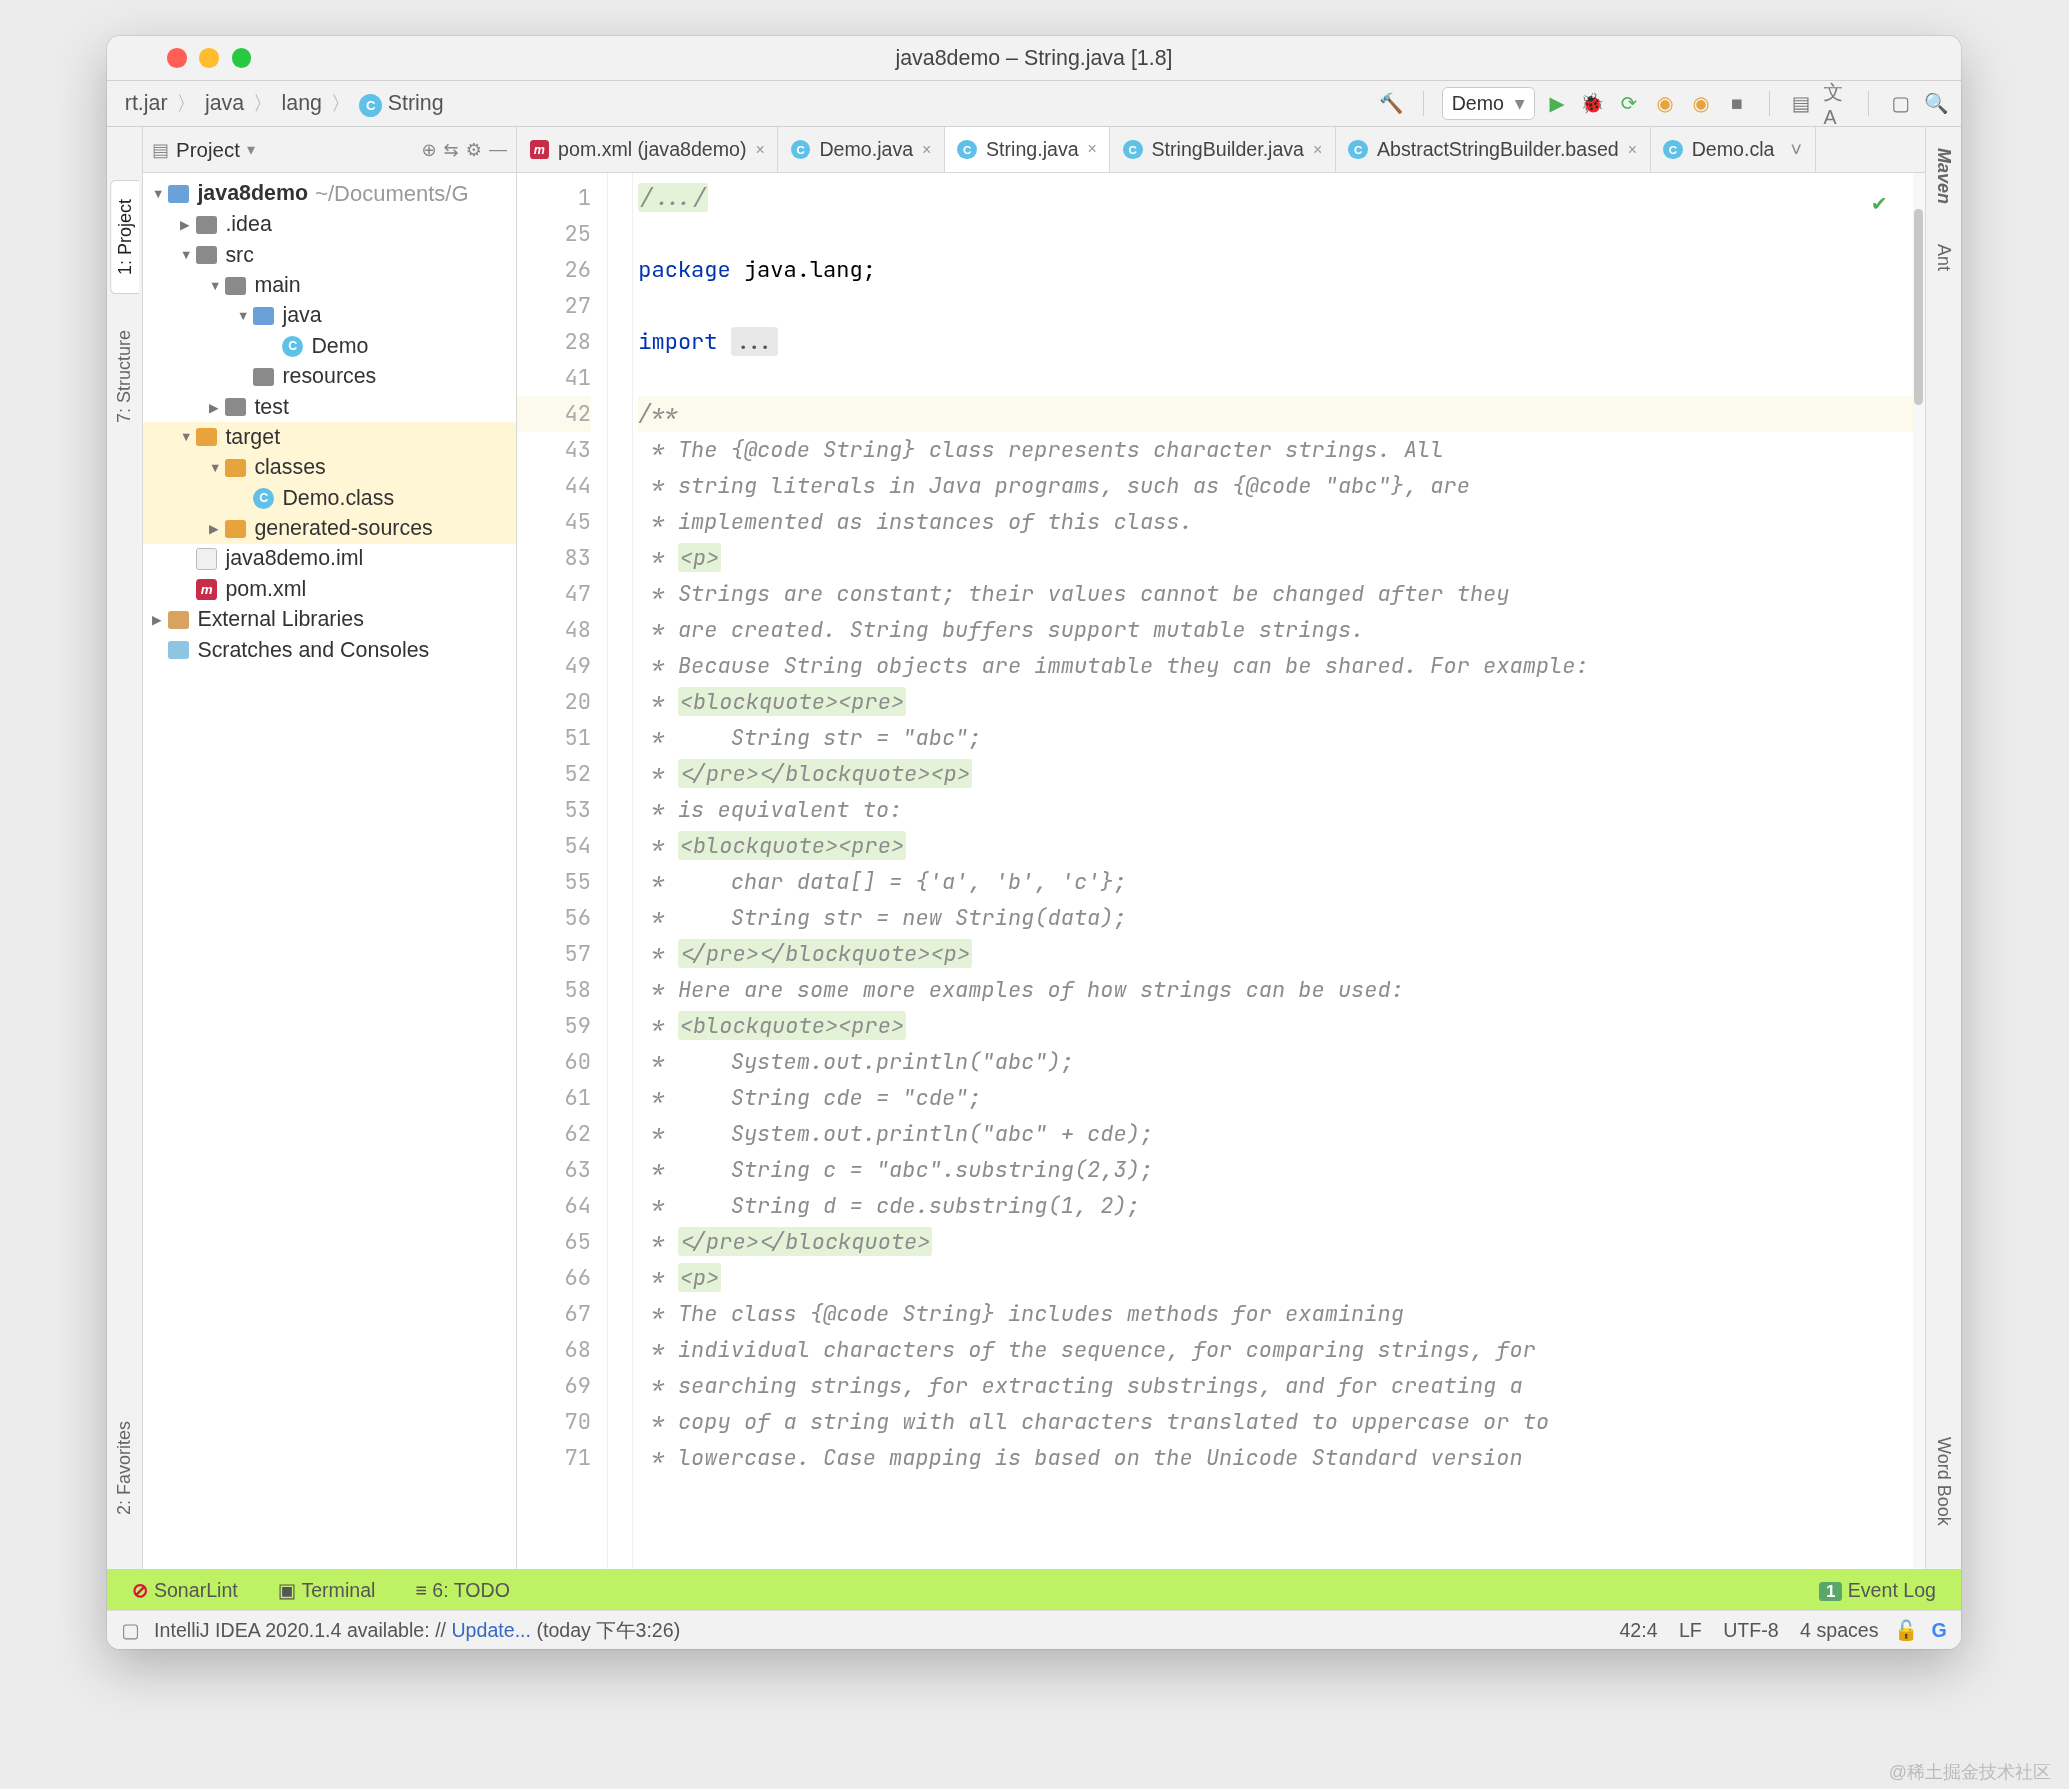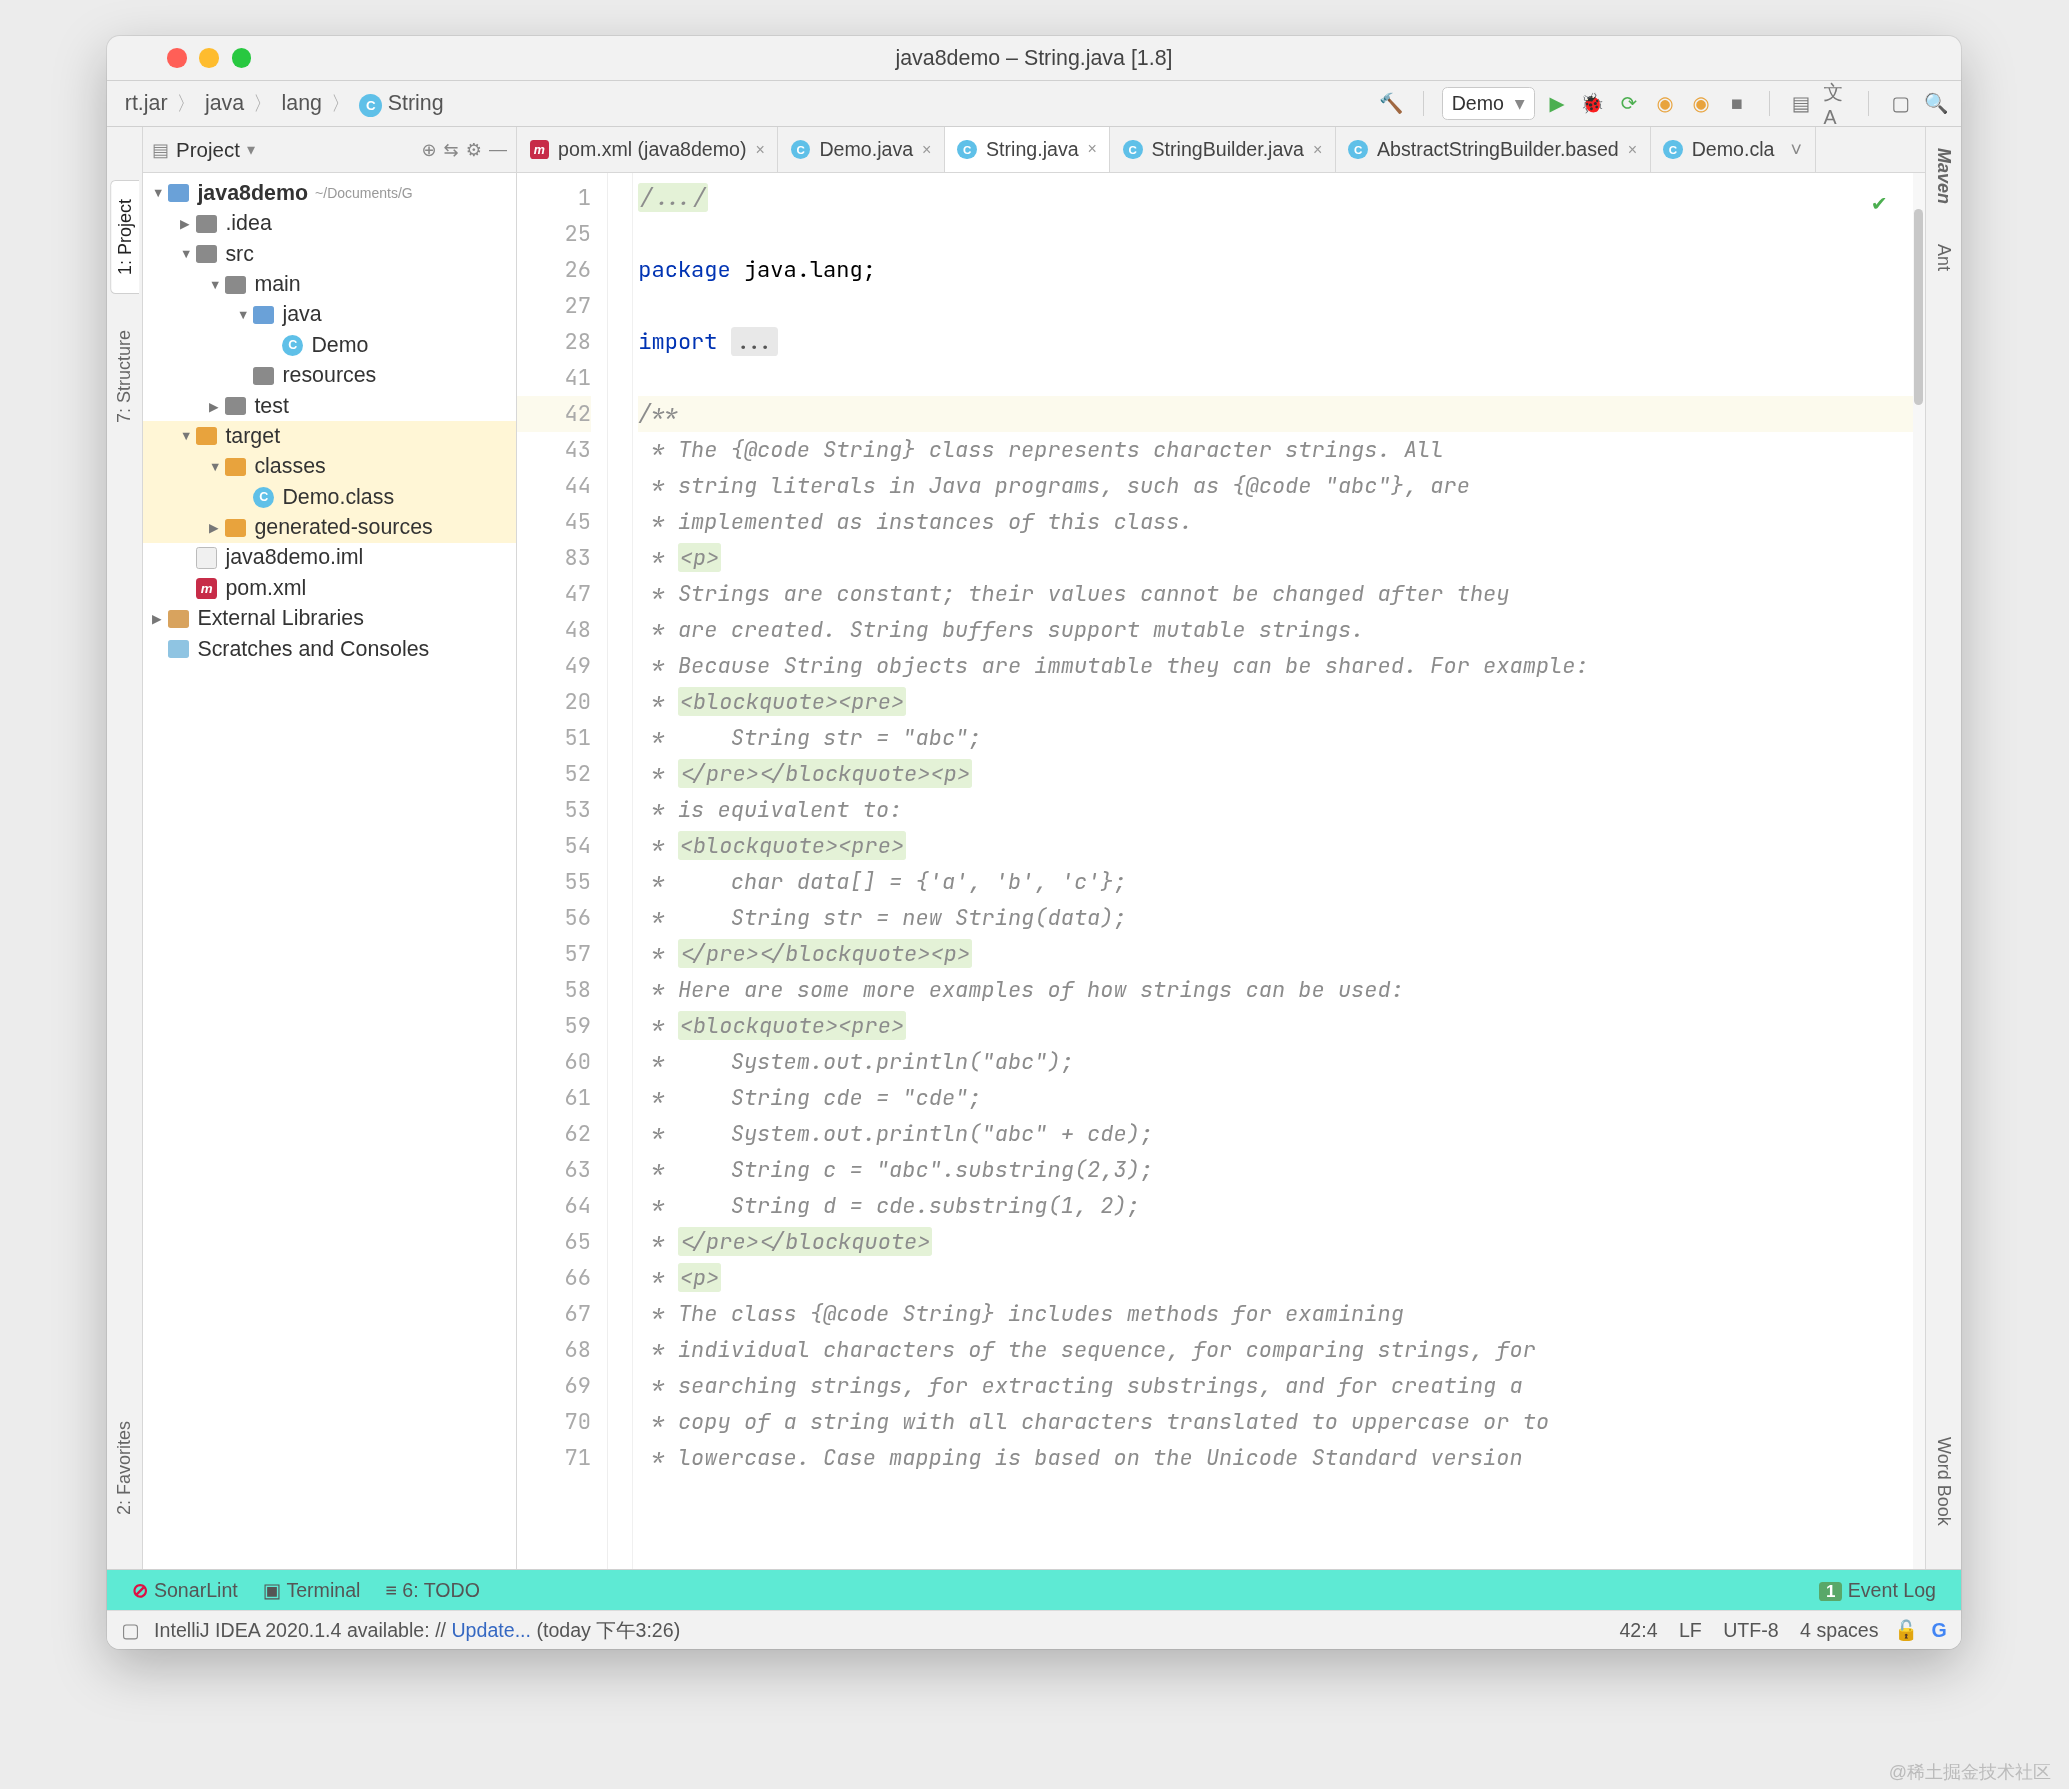--- a/index.html
+++ b/index.html
@@ -32,37 +32,37 @@
   .tree { flex:1; overflow:auto; padding:5.3px 0; font-size:21.4px; color:#333; }
   .node { display:flex;align-items:center;padding:2.7px 0 2.7px 9px; white-space:nowrap; }
   .node .ar{width:16px;color:#777;font-size:12.5px;}
   .fld{width:21.4px;height:18px;background:#8a8a8a;border-radius:2.7px;margin-right:8px;}
   .fld.b{background:#6aa1d8;}
   .fld.o{background:#e8a33d;}
   .fic{width:21.4px;height:21.4px;border-radius:50%;background:#5fc0e8;display:flex;align-items:center;justify-content:center;color:#fff;font-size:12.5px;font-weight:700;margin-right:8px;}
   .mic{width:21.4px;height:21.4px;border-radius:3.6px;background:#c72c48;display:flex;align-items:center;justify-content:center;color:#fff;font-size:13.4px;font-style:italic;font-weight:700;margin-right:8px;}
   .iml{width:21.4px;height:21.4px;margin-right:8px;background:#f0f0f0;border:0.9px solid #bbb;border-radius:2.7px;}
   .hl1{background:#fff6d6;}
-  .tpath{color:#999;font-size:14px;margin-left:7.1px;}
+  .tpath{color:#999;font-size:22px;margin-left:7.1px;}
   .editor { flex:1; display:flex; flex-direction:column; background:#fff; position:relative; }
   .etabs { height:46px; border-bottom:0.9px solid #d7d7d7; display:flex; align-items:stretch; background:#f2f2f2; overflow:hidden; }
   .etab { display:flex;align-items:center;padding:0 12.5px;border-right:0.9px solid #d7d7d7;font-size:19.6px;color:#444;gap:9px;white-space:nowrap; }
   .etab.active { background:#fff; border-bottom:1.8px solid #fff; margin-bottom:-0.9px; }
   .etab .x{color:#999;font-size:16px;}
   .code { flex:1; display:flex; overflow:hidden; font-family:"JetBrains Mono",Menlo,Consolas,monospace; font-size:22px; line-height:36px; position:relative; }
   .gut { width:91px; text-align:right; padding:7.1px 16px 7.1px 0; color:#aaa; background:#fff; border-right:0.9px solid #eee; user-select:none; }
   .mg { width:25px; background:#fff; border-right:0.9px solid #f0f0f0; }
   .src { flex:1; padding:7.1px 0 7.1px 5.3px; overflow:hidden; position:relative; }
   .src .line { white-space:pre; }
   .curline { background:#fcfaed; }
   .kw{color:#0033b3;} .cm{color:#8c8c8c;font-style:italic;} .tag{background:#e4f2d7;padding:0 1.8px;border-radius:2.7px;} .fold{background:#e8e8e8;color:#555;padding:0 3.6px;border-radius:3.6px;}
   .check{position:absolute;top:10.7px;right:39px;color:#4caf50;font-size:23px;}
   .esb{position:absolute;top:0;right:0;bottom:0;width:12.5px;background:#f7f7f7;}
   .esb .th{position:absolute;top:36px;right:1.8px;width:9px;height:196px;background:#c8c8c8;border-radius:4.5px;}
-  .bbar1{height:41px;border-top:0.9px solid #d0d0d0;background:#5eead4;display:flex;align-items:center;padding:0 25px;font-size:19.6px;color:#555;gap:25px;}
+  .bbar1{height:41px;border-top:0.9px solid #d0d0d0;background:#bef264;display:flex;align-items:center;padding:0 25px;font-size:19.6px;color:#555;gap:40px;}
   .bbar2{height:39px;border-top:0.9px solid #dcdcdc;background:#f2f2f2;display:flex;align-items:center;padding:0 14.3px;font-size:19.6px;color:#555;}
   .lk{color:#3568c2;}
   .sp{flex:1;}
   .badge{background:#59a869;color:#fff;border-radius:3.6px;padding:0 7.1px;font-size:17px;font-weight:600;margin-right:5.3px;}
   .wm{position:absolute;right:18px;bottom:5.3px;color:#bbb;font-size:18px;}
 </style>
 </head>
 <body>
 
 <div class="win">

